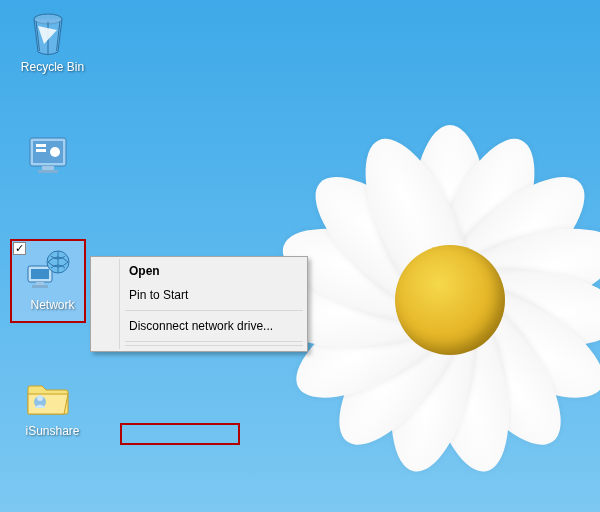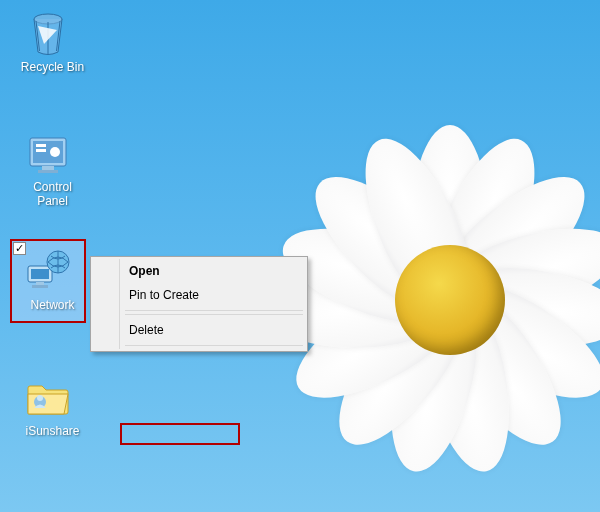--- a/index.html
+++ b/index.html
@@ -181,22 +181,20 @@
     <svg width="48" height="48" viewBox="0 0 48 48">
       <rect x="6" y="8" width="36" height="28" rx="2" fill="#A2D0F2" stroke="#3C7FB8"></rect>
       <rect x="9" y="11" width="30" height="22" fill="#5FA2D8"></rect>
       <rect x="12" y="14" width="10" height="3" fill="#fff"></rect>
       <rect x="12" y="19" width="10" height="3" fill="#fff"></rect>
       <circle cx="31" cy="22" r="5" fill="#fff"></circle>
       <rect x="18" y="36" width="12" height="4" fill="#9FC8E6"></rect>
       <rect x="14" y="40" width="20" height="3" fill="#7FAFD4"></rect>
     </svg>
   </div>
-  <div class="icon-label" style="white-space:pre-line;">Control
-Panel</div>
 </div>
 
 <div class="selected-frame">
   <div class="checkbox">✓</div>
 </div>
 
 <div class="desktop-icon" style="left:10px; top:248px;">
   <div class="icon-img">
     <svg width="48" height="48" viewBox="0 0 48 48">
       <rect x="4" y="18" width="24" height="16" rx="2" fill="#BFE1F7" stroke="#2F74AE"></rect>
@@ -219,20 +217,20 @@
       <circle cx="16" cy="24" r="3" fill="#CDE7F6"></circle>
       <path d="M10 34 Q16 27 22 34" fill="#CDE7F6"></path>
     </svg>
   </div>
   <div class="icon-label">iSunshare</div>
 </div>
 
 <div class="context-menu">
   <div class="gutter-line"></div>
   <div class="menu-item bold">Open</div>
-  <div class="menu-item">Pin to Create</div>
+  <div class="menu-item">Pin to Start</div>
+  <div class="menu-sep"></div>
+  <div class="menu-item">Disconnect network drive...</div>
   <div class="menu-sep"></div>
   <div class="menu-sep"></div>
-  <div class="menu-item">Delete</div>
-  <div class="menu-sep"></div>
 </div>
 
 <div class="delete-highlight"></div>
 
 </body></html>

